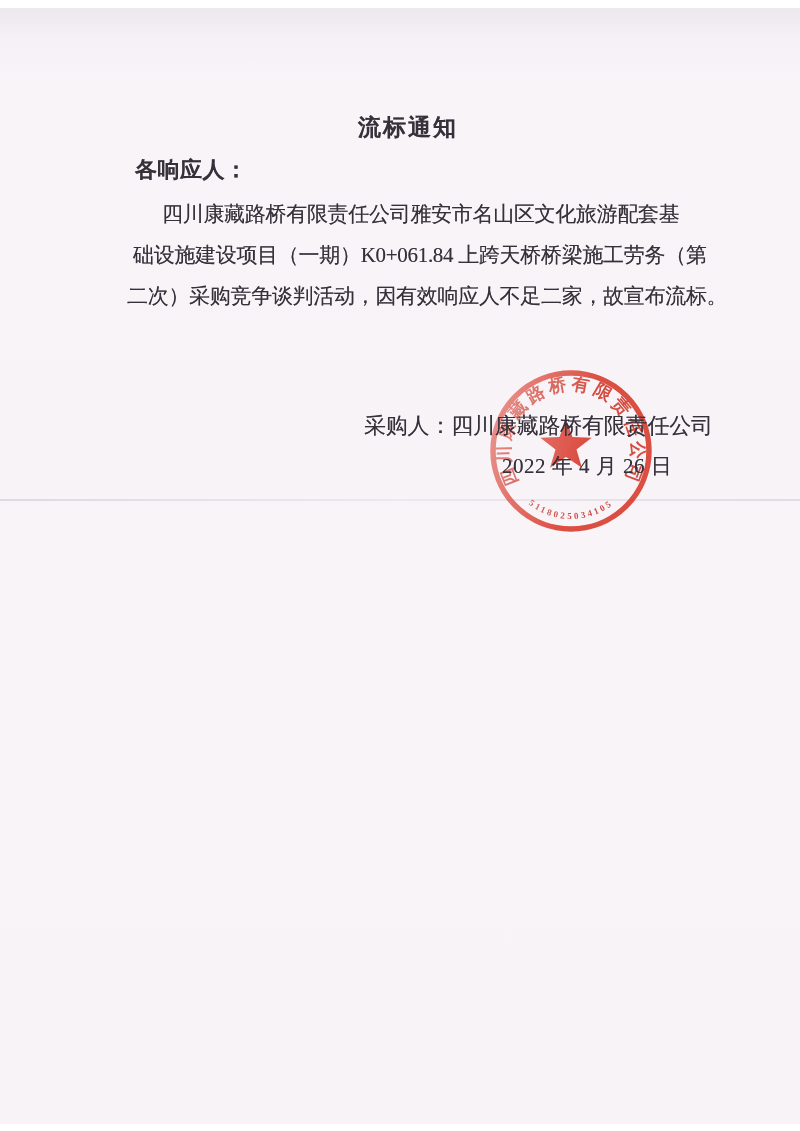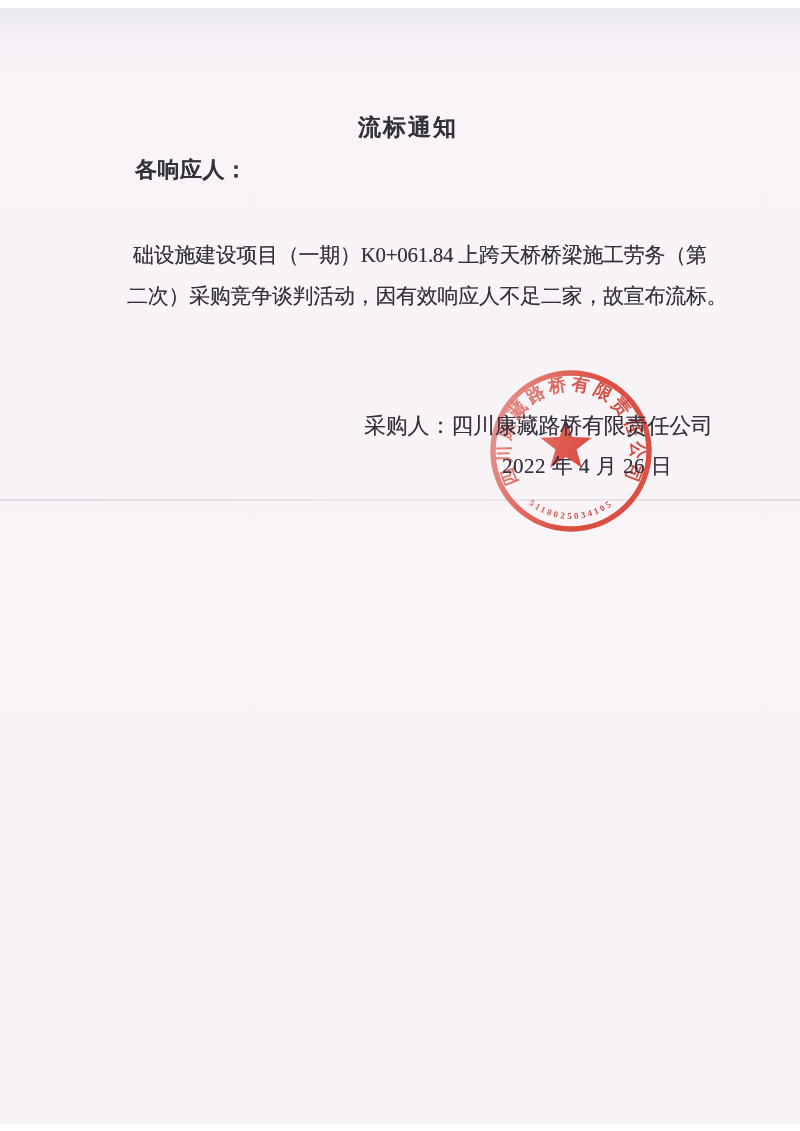--- a/index.html
+++ b/index.html
@@ -82,20 +82,21 @@
 <body>
 
 <div class="page">
   <div class="paper"></div>
   <div class="crease"></div>
 
   <div class="txt title">流标通知</div>
 
   <div class="txt salutation">各响应人：</div>
 
+  <div class="txt body-line l1">四川康藏路桥有限责任公司雅安市名山区文化旅游配套基</div>
   <div class="txt body-line l2">础设施建设项目（一期）K0+061.84 上跨天桥桥梁施工劳务（第</div>
   <div class="txt body-line l3">二次）采购竞争谈判活动，因有效响应人不足二家，故宣布流标。</div>
 
   <svg class="seal" viewBox="0 0 168 168" xmlns="http://www.w3.org/2000/svg" xmlns:xlink="http://www.w3.org/1999/xlink">
     <defs>
       <path id="sealTopArc" d="M 34.1 119 A 61 61 0 1 1 133.9 119"></path>
       <path id="sealBottomArc" d="M 40.3 136.1 A 68 68 0 0 0 127.7 136.1"></path>
     </defs>
     <circle cx="84" cy="84" r="78" fill="none" stroke="#d8382a" stroke-width="5.5"></circle>
     <polygon fill="#d8382a" points="79,52 85.5,70.1 104.7,70.7 89.5,82.4 94.9,100.8 79,90 63.1,100.8 68.5,82.4 53.3,70.7 72.5,70.1"></polygon>

